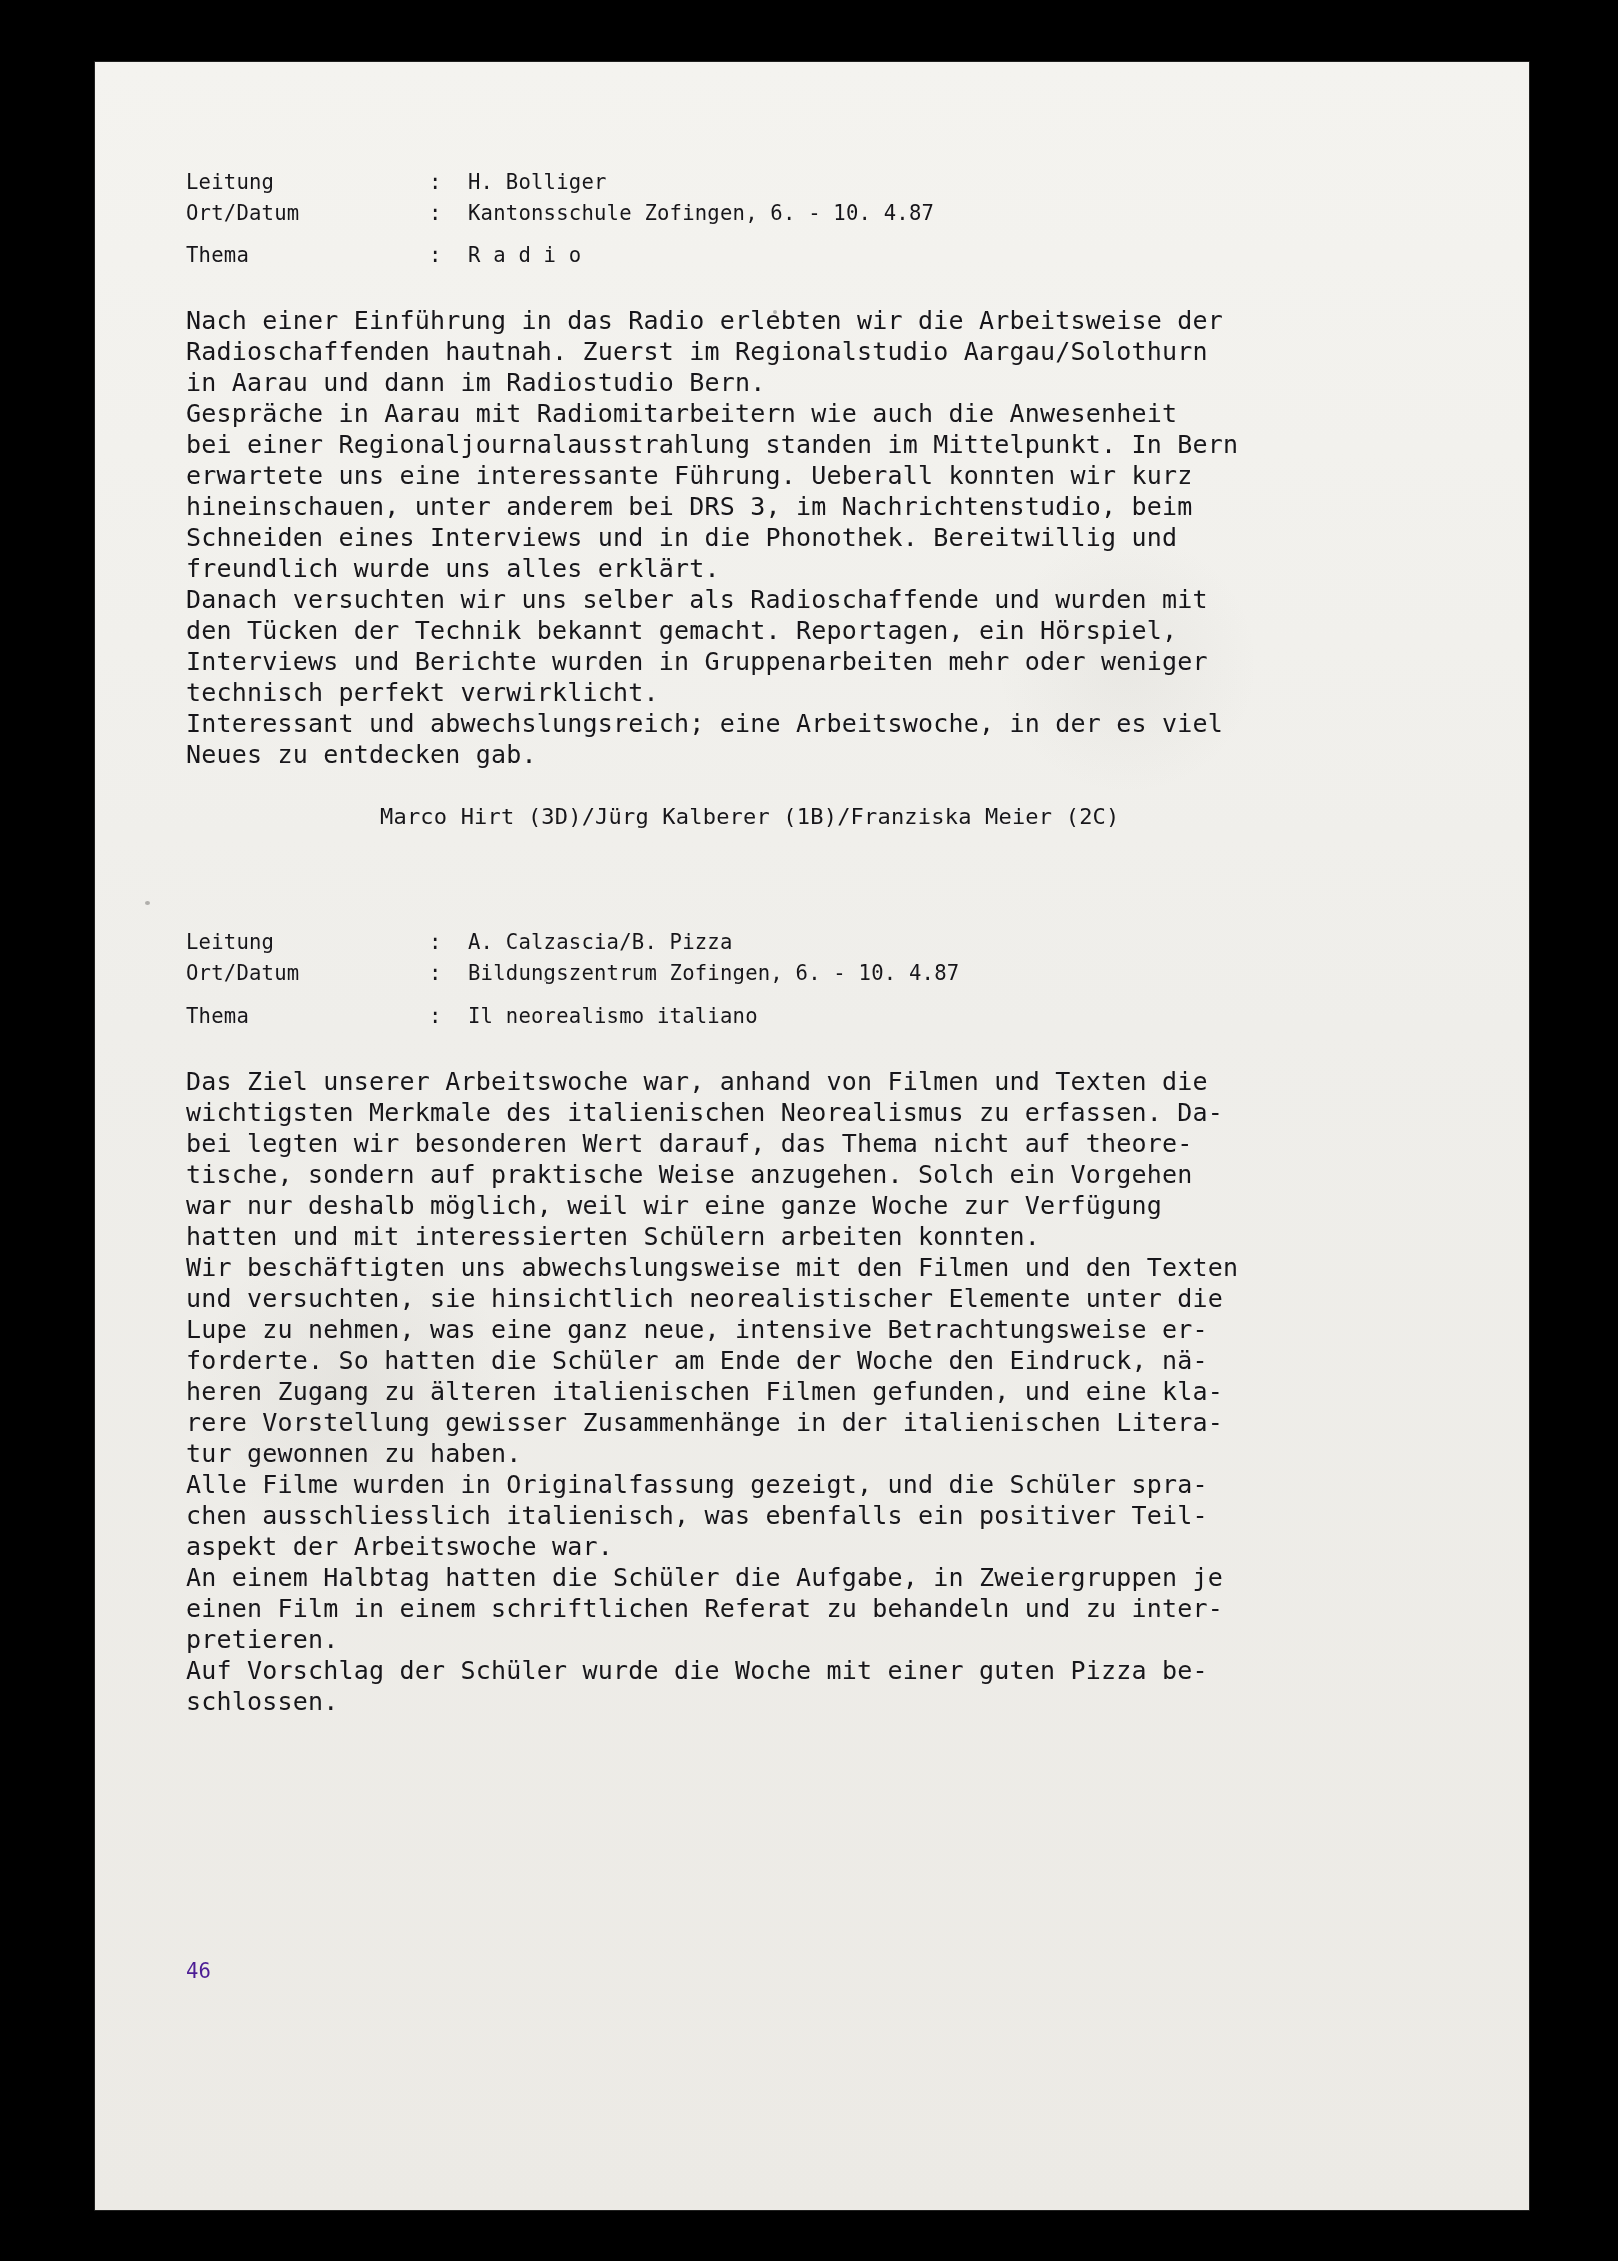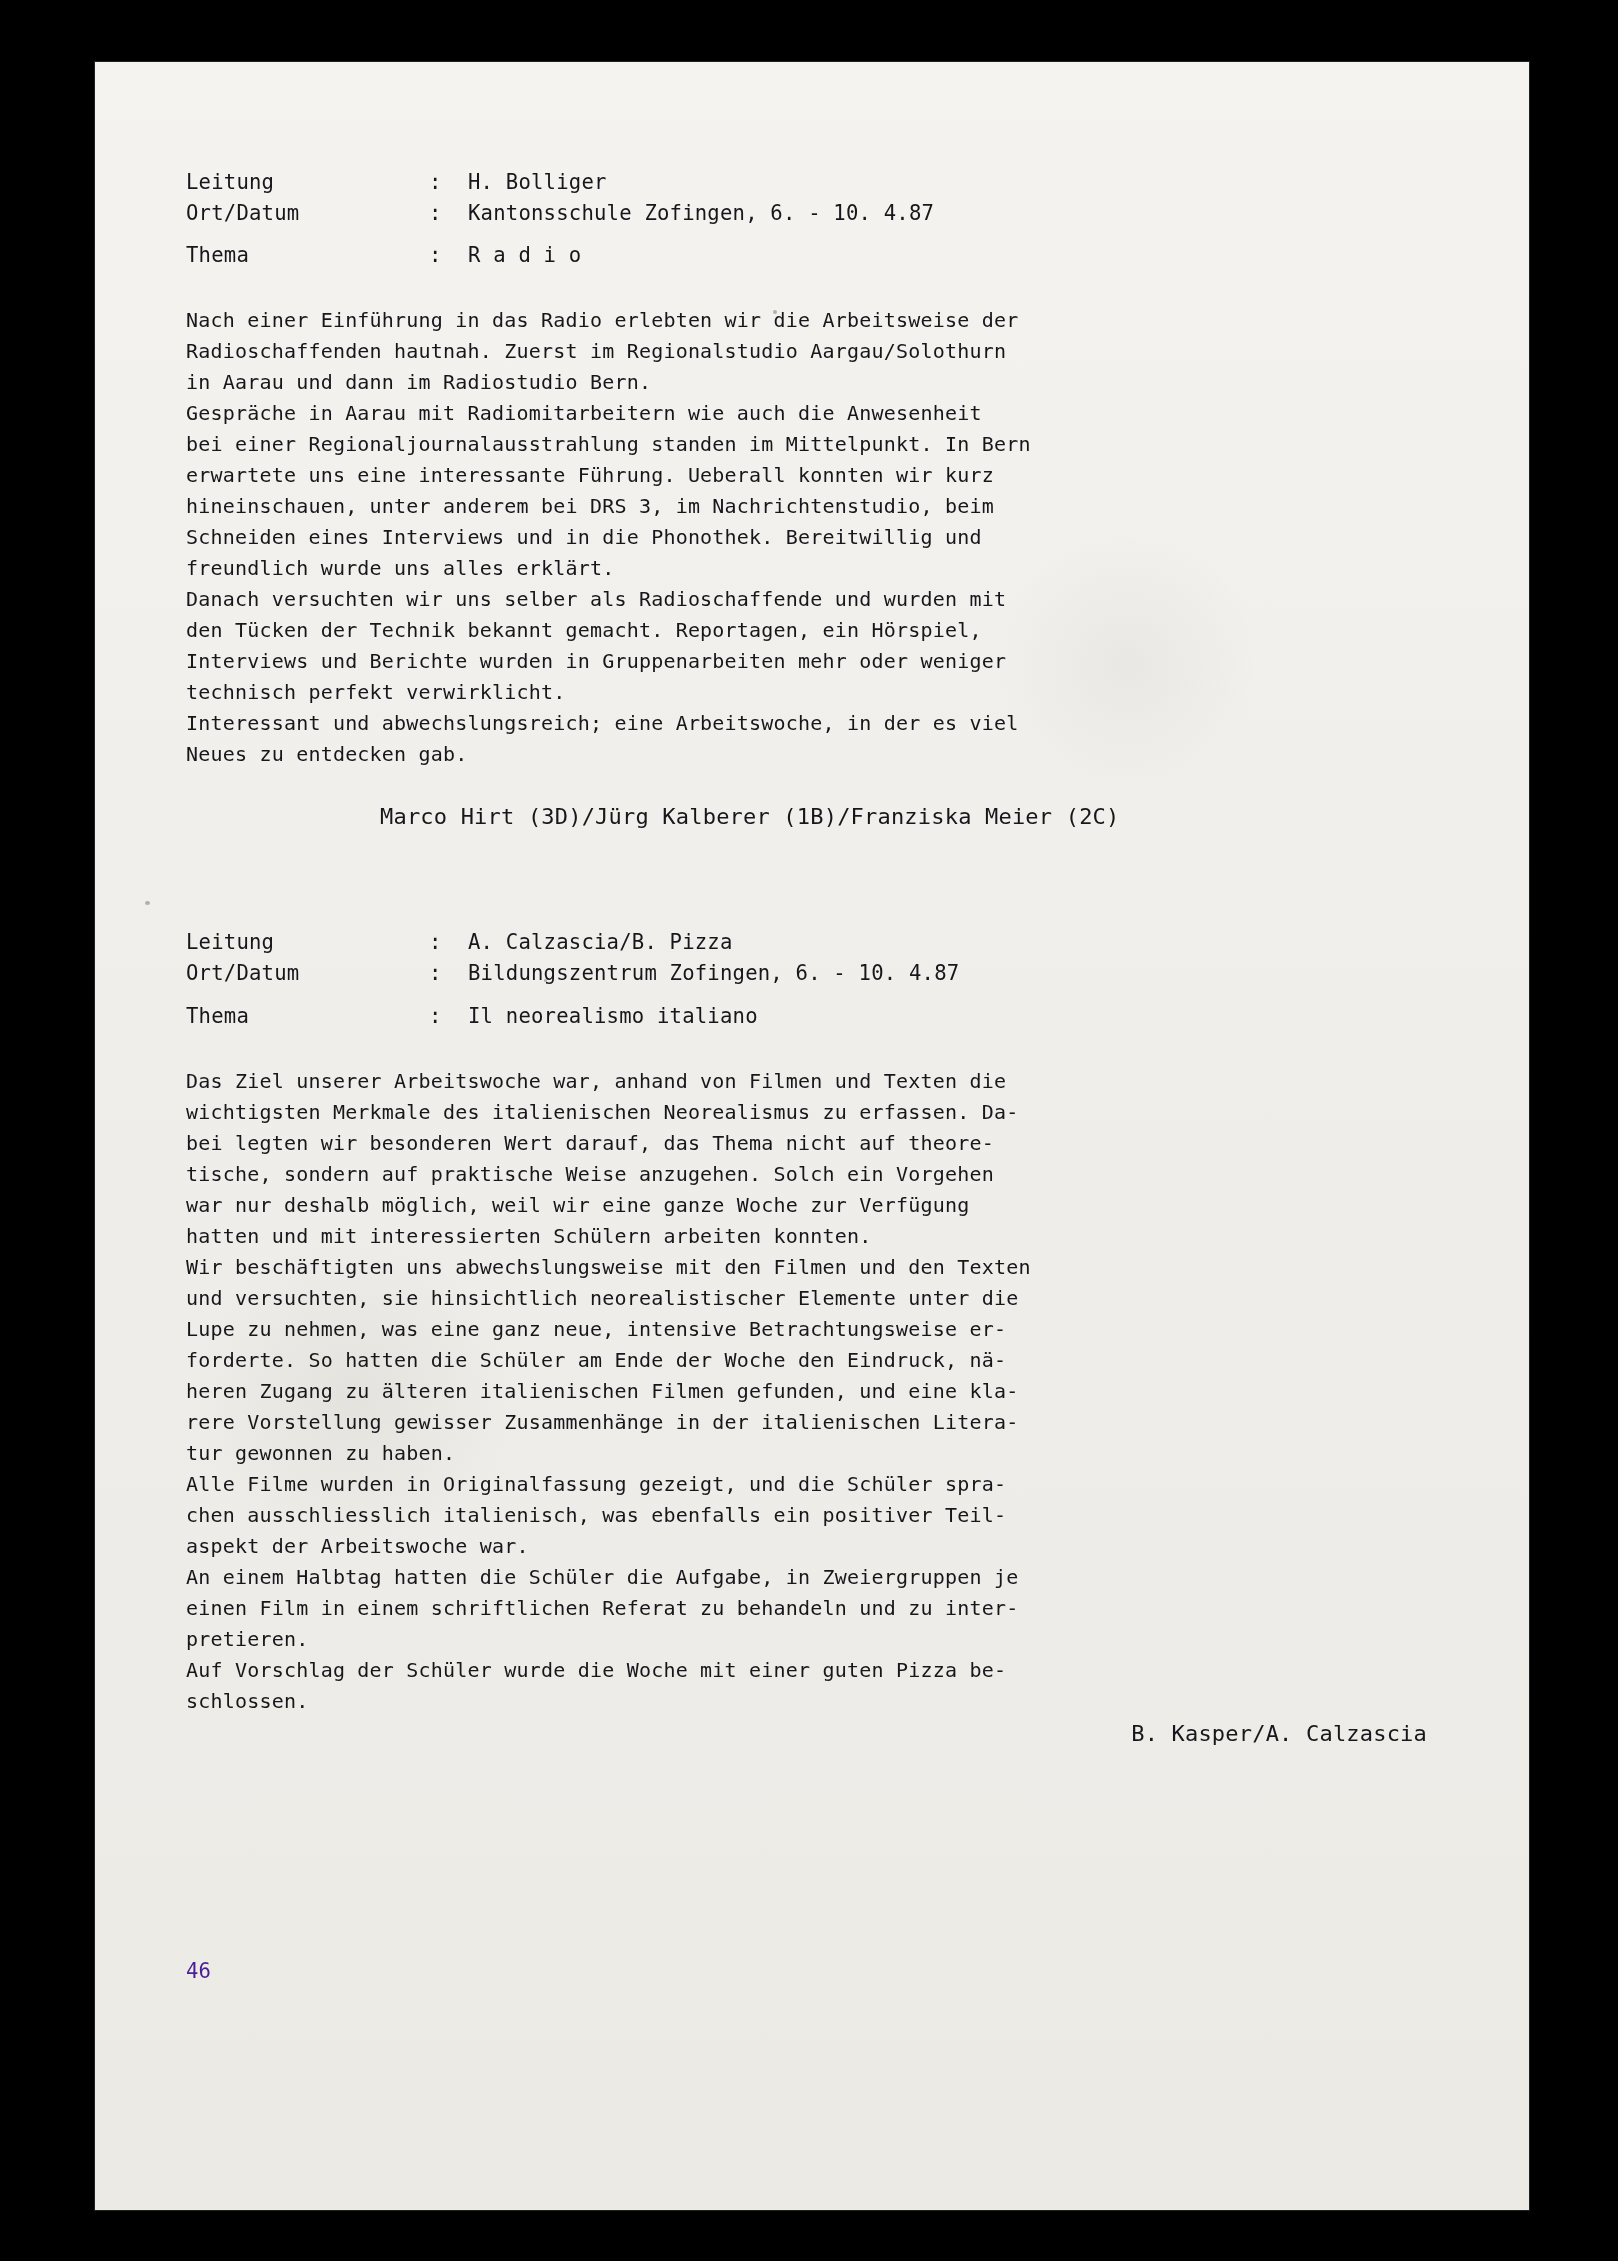--- a/index.html
+++ b/index.html
@@ -61,21 +61,21 @@
   td.lbl { width: 243px; }
   td.colon { width: 39px; }
   td.val { width: 963px; }
   .row-thema td { padding-top: 11.3px; }
   .thema-text {
     text-underline-offset: 4px;
   }
   .body-block {
     margin-top: 34px;
     white-space: pre-wrap;
-    font-size: 20px;
+    font-size: 25px;
     line-height: 31px;
   }
   .byline {
     margin-top: 31px;
     padding-left: 194px;
     white-space: pre-wrap;
     font-size: 22px;
     line-height: 31px;
   }
   .byline.right {
@@ -192,21 +192,20 @@
 tur gewonnen zu haben.
 Alle Filme wurden in Originalfassung gezeigt, und die Schüler spra-
 chen ausschliesslich italienisch, was ebenfalls ein positiver Teil-
 aspekt der Arbeitswoche war.
 An einem Halbtag hatten die Schüler die Aufgabe, in Zweiergruppen je
 einen Film in einem schriftlichen Referat zu behandeln und zu inter-
 pretieren.
 Auf Vorschlag der Schüler wurde die Woche mit einer guten Pizza be-
 schlossen.</div>
 
-        <div class="byline right">B. Kasper/A. Calzascia</div>
       </div>
 
     </div>
 
     <div class="page-number">46</div>
   </div>
 </div>
 
 
 </body></html>

